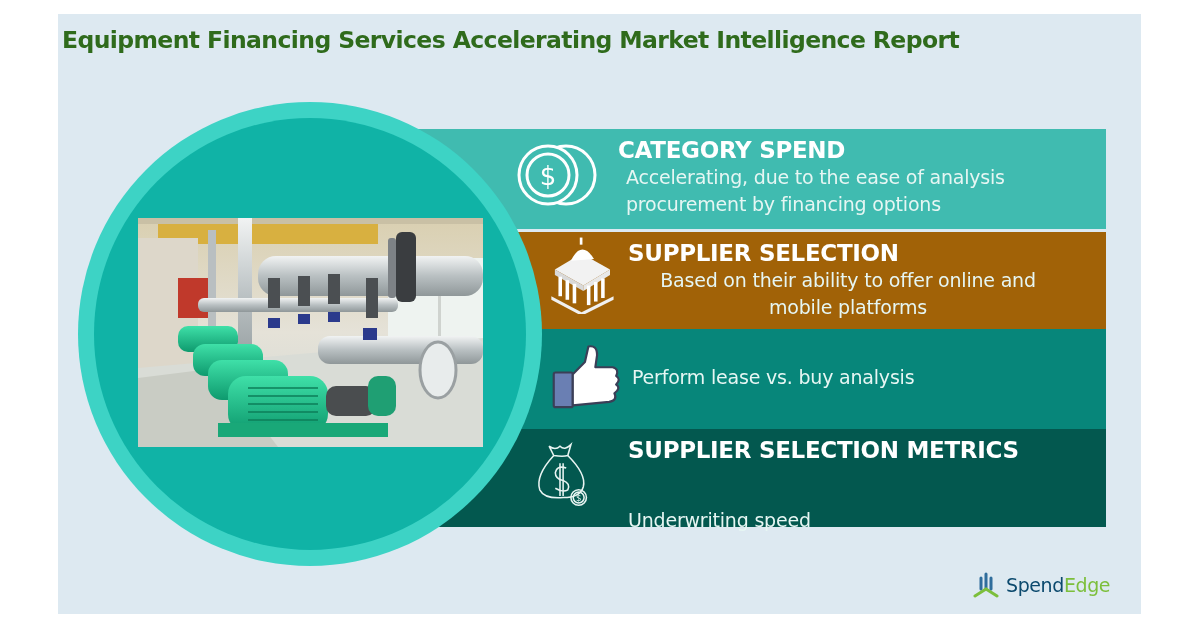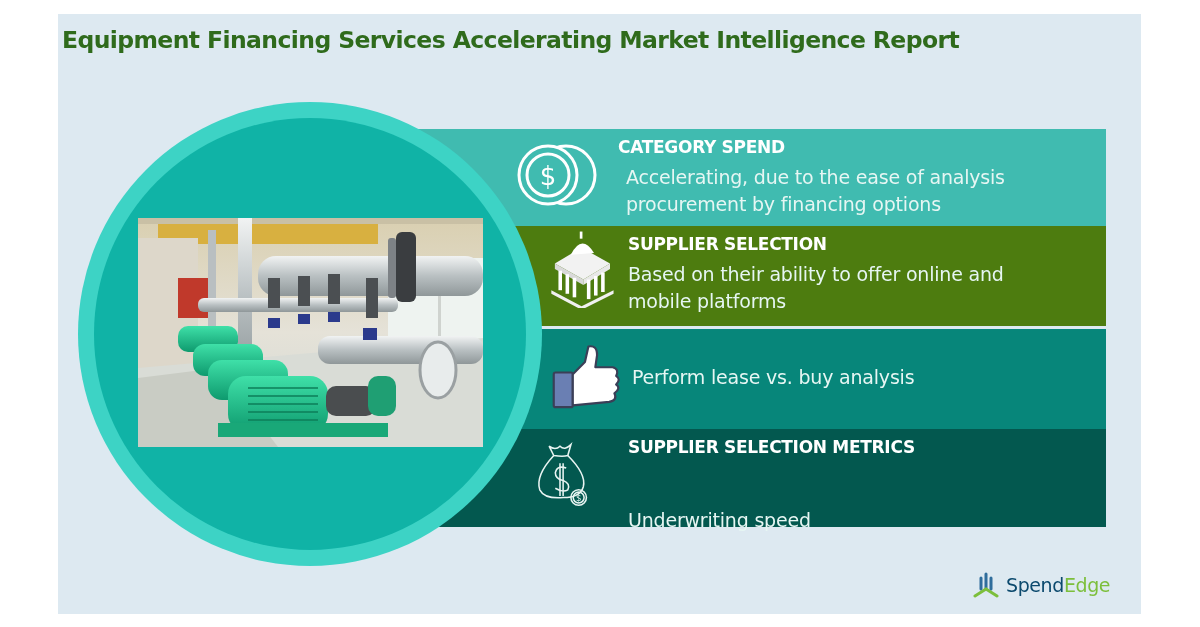--- a/index.html
+++ b/index.html
@@ -7,26 +7,26 @@
          font-family:"Liberation Sans", sans-serif; }
   .canvas { position:absolute; left:58px; top:14px; width:1083px; height:600px;
             background:#dde9f1; overflow:hidden; }
   .title { position:absolute; left:4px; top:12px; margin:0;
            font-family:"DejaVu Sans", sans-serif; font-weight:bold;
            font-size:23.5px; letter-spacing:-0.6px; color:#2f6b1c; white-space:nowrap; }
   .band { position:absolute; left:360px; width:688px; height:100px; }
   .band .icon { position:absolute; left:92px; width:90px; height:90px; top:6px; }
   .band .heading { position:absolute; left:200px; top:8px; color:#ffffff;
                    font-family:"DejaVu Sans", sans-serif; font-weight:bold;
-                   font-size:17px; letter-spacing:-0.3px; white-space:nowrap; }
+                   font-size:23px; letter-spacing:-0.3px; white-space:nowrap; }
   .band .desc { position:absolute; left:208px; top:35px; width:440px; color:#e6f6f3;
                 font-family:"DejaVu Sans", sans-serif; font-size:19px; font-weight:normal;
                 line-height:27px; letter-spacing:-0.2px; }
   .b1 { top:115px; background:#40bbb0; }
-  .b2 { top:212px; background:#4d7c0f; }
+  .b2 { top:218px; background:#a16207;text-align:center; }
   .b3 { top:315px; background:#07867a; }
   .b4 { top:415px; height:98px; background:#03584f; }
   .b2 .heading, .b2 .desc { left:210px; }
   .b3 .heading { left:212px; }
   .b3 .desc { left:214px; }
   .b4 .heading { left:210px; }
   .b4 .desc { left:210px;margin-top:43px; }
   .circle-ring { position:absolute; left:20px; top:88px; width:464px; height:464px;
                  border-radius:50%; background:#3dd3c5; }
   .circle-inner { position:absolute; left:36px; top:104px; width:432px; height:432px;

